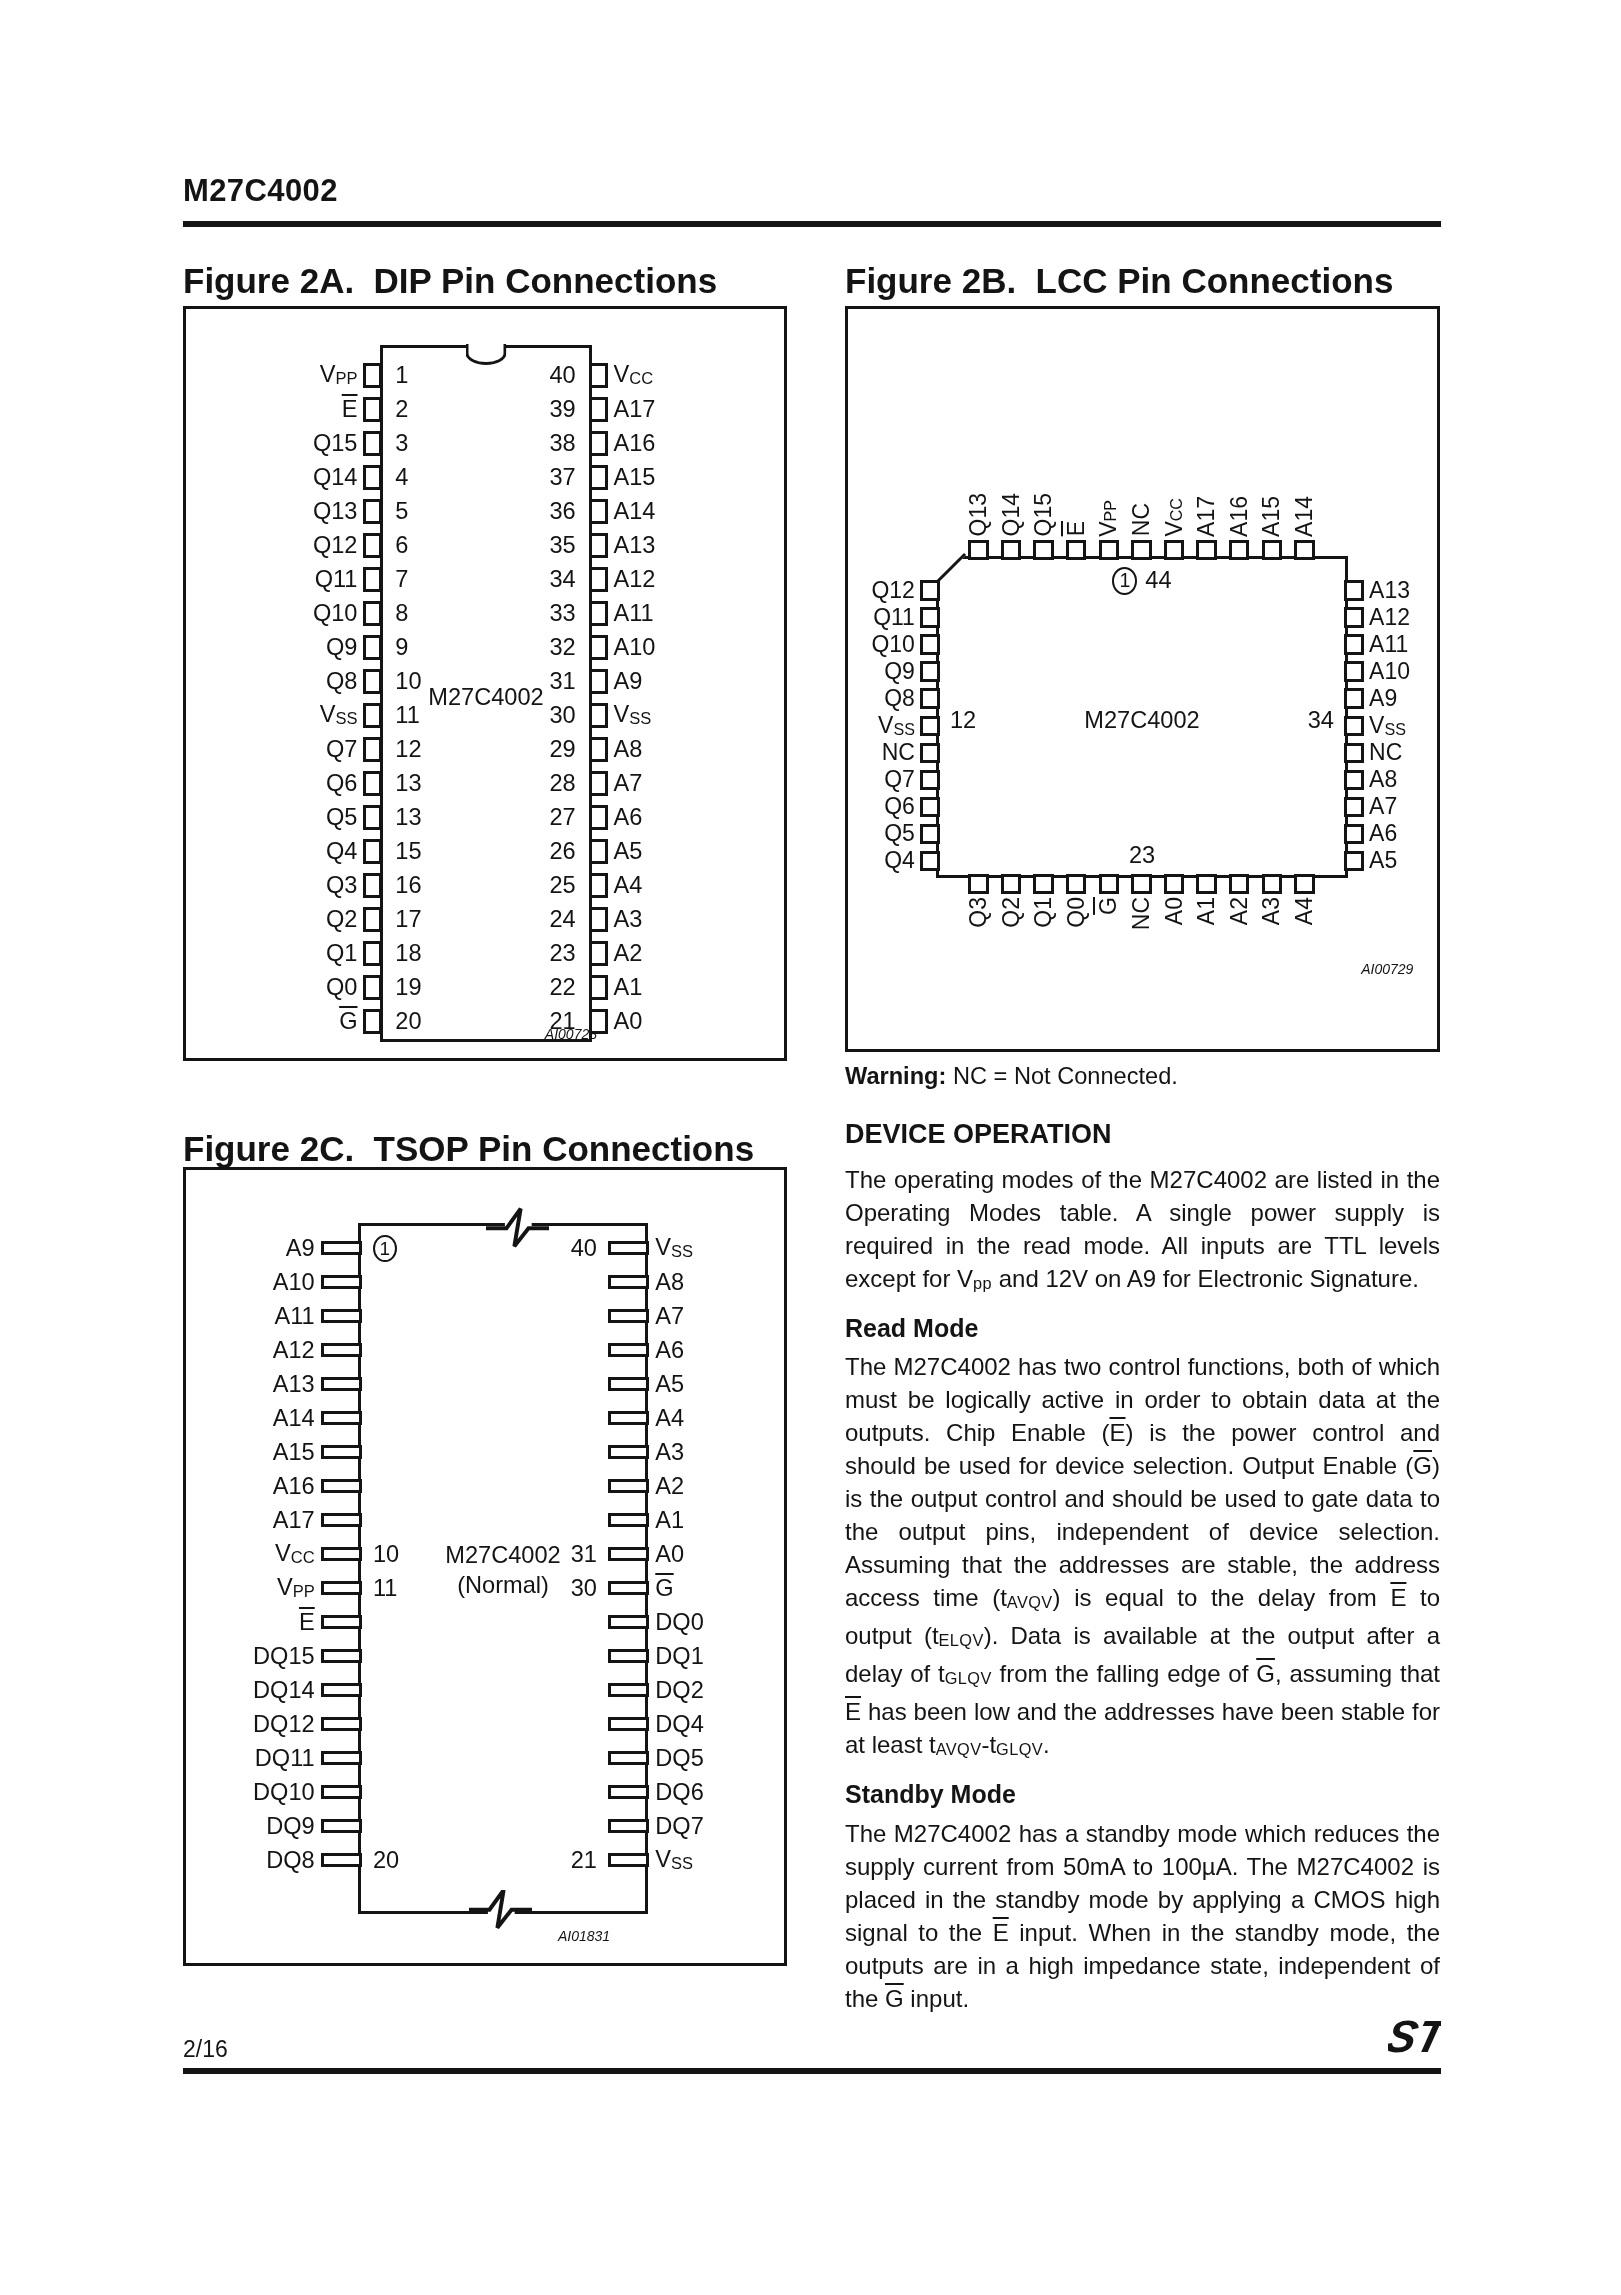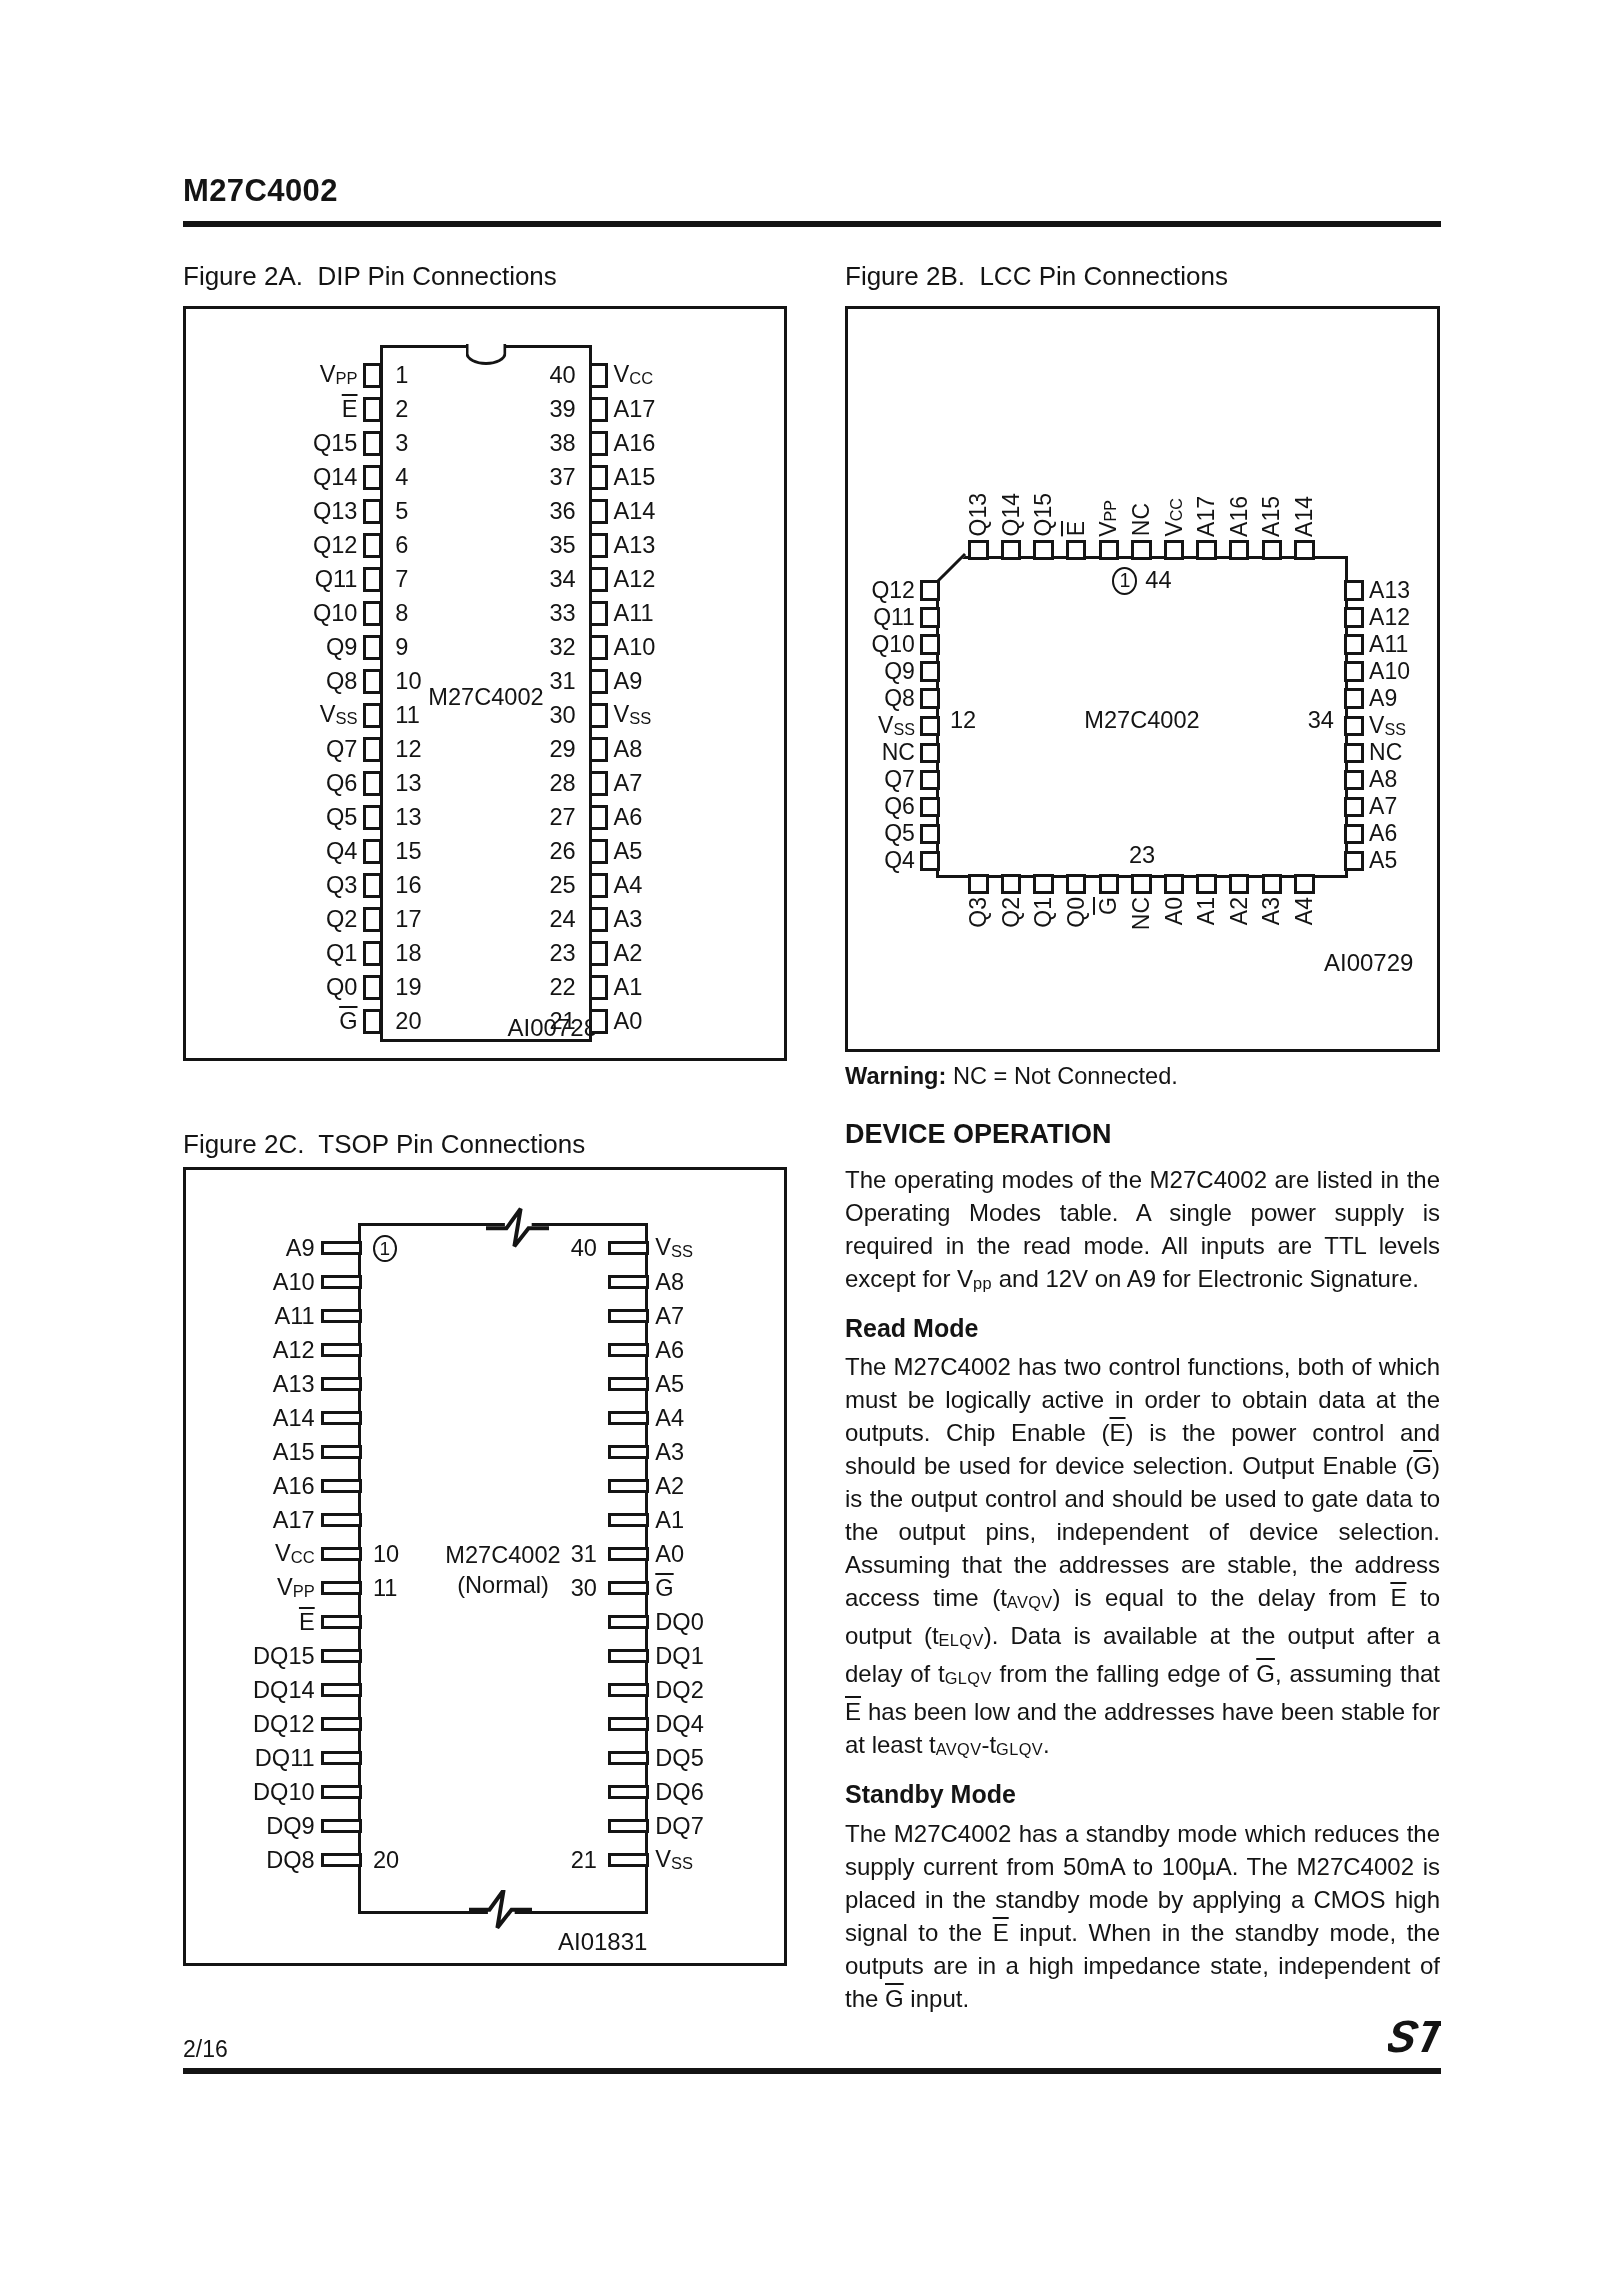--- a/index.html
+++ b/index.html
@@ -2,29 +2,29 @@
 <html style="font-size:12.6px"><head>
 <meta charset="utf-8">
 <style>
   html,body{margin:0;padding:0;background:#fff;}
   *{box-sizing:border-box;}
   .page{position:relative;width:1622px;height:2295px;background:#fff;
         font-family:"Liberation Sans", sans-serif;color:#141414;overflow:hidden;}
   .abs{position:absolute;}
   .pgtitle{left:183px;top:173px;font-size:31px;font-weight:bold;letter-spacing:0.4px;}
   .toprule{left:183px;top:221px;width:1258px;height:5.5px;background:#141414;}
-  .fig-title{font-size:26px;font-weight:normal;white-space:pre;}
+  .fig-title{font-size:35px;font-weight:bold;white-space:pre;}
   .t2a{left:183px;top:261px;}
   .t2b{left:845px;top:261px;}
   .t2c{left:183px;top:1119px;margin-top:10px;}
   .figbox{border:3.9px solid #141414;background:#fff;}
   .box2a{left:183px;top:306px;width:604px;height:755px;}
   .box2b{left:845px;top:306px;width:595px;height:746px;}
   .box2c{left:183px;top:1167px;width:604px;height:799px;}
-  .fig-note{font-size:24px;}
+  .fig-note{font-size:14px;font-style:italic;}
   .psub{font-size:70%;vertical-align:-0.15em;}
   .ovl{text-decoration:overline;text-decoration-thickness:2.4px;}
   .tsub{font-size:68%;vertical-align:-0.12em;letter-spacing:0.4px;}
   .circ{display:inline-flex;align-items:center;justify-content:center;
         width:25px;height:28px;border:2.4px solid #141414;border-radius:50%;font-size:19.6px;}
   
   .dip-pkg{position:absolute;left:194px;top:36px;width:212px;height:697px;border:3.9px solid #141414;}
   .dip-notch{position:absolute;top:-3.9px;left:50%;transform:translateX(-50%);
              width:41px;height:20.4px;background:#fff;border:3.9px solid #141414;border-top:none;
              border-radius:0 0 41px 41px / 0 0 23.6px 23.6px;}

